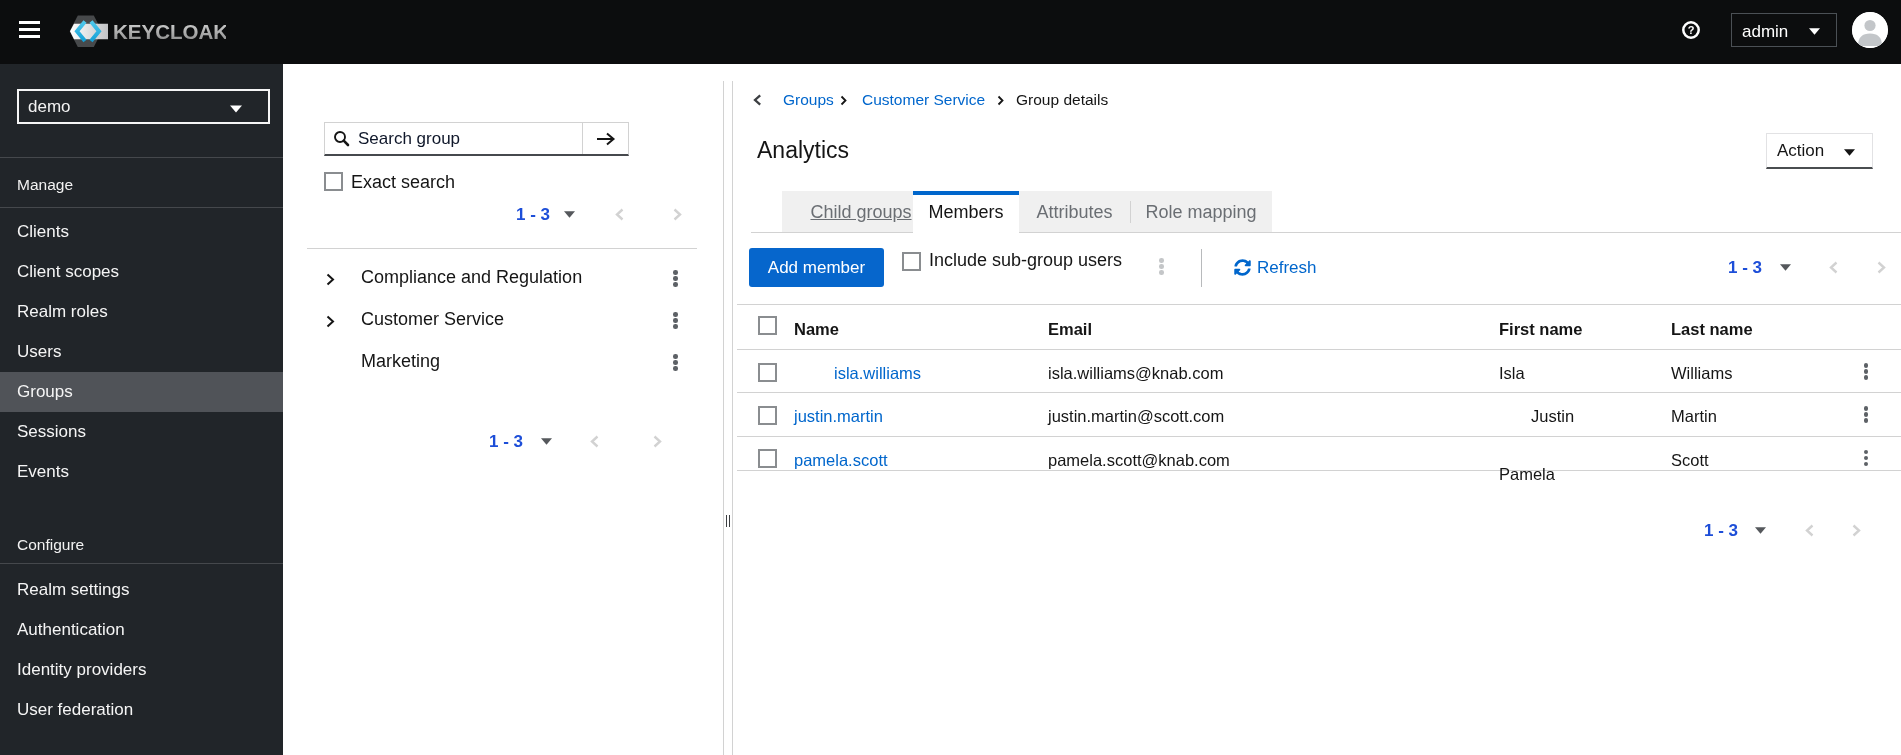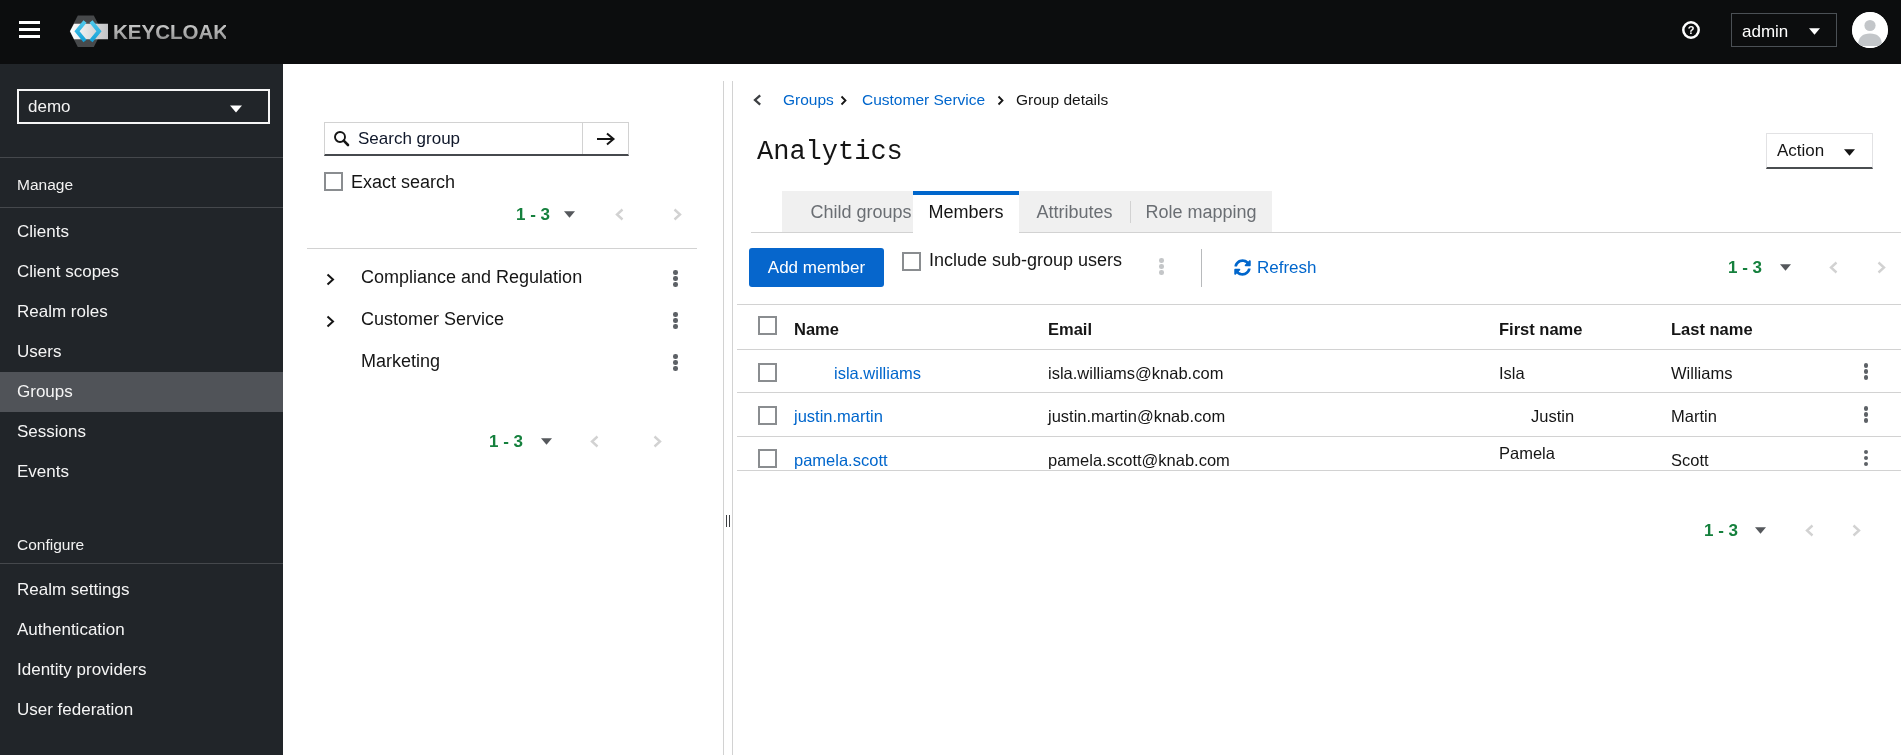--- a/index.html
+++ b/index.html
@@ -35,33 +35,33 @@
 
 
 #searchbox { position:absolute; left:324px; top:122px; width:305px; height:34px; border:1px solid #d2d2d2; border-bottom:2px solid #46494d; }
 #searchbox .divider { position:absolute; left:257px; top:0; width:1px; height:31px; background:#d2d2d2; }
 #searchbox .ph { position:absolute; left:33px; top:6px; color:#0f172a; }
 #searchbox .mag { position:absolute; left:8px; top:7px; }
 #searchbox .arr { position:absolute; left:271px; top:9px; }
 .cb { border:2px solid #8a8d90; background:#fff; }
 #exactcb { position:absolute; left:324px; top:172px; width:19px; height:19px; }
 #exactlabel { position:absolute; left:351px; top:172px; font-size:18px; }
-.pgbold { font-weight:bold; font-size:17px; color:#15803d; }
+.pgbold { font-weight:bold; font-size:17px; color:#1d4ed8; }
 .chev-dis path { stroke:#d2d2d2; }
 .chev-dark path { stroke:#151515; }
 #middivider { position:absolute; left:307px; top:248px; width:390px; height:1px; background:#d2d2d2; }
 .treerow { position:absolute; left:283px; width:439px; height:42px; }
 .treerow .tchev { position:absolute; left:43px; top:15px; }
 .treerow .tlabel { position:absolute; left:78px; top:9px; font-size:18px; }
 .kebab { position:absolute; }
 .kebab i { display:block; width:4.5px; height:4.5px; border-radius:50%; background:#5d6166; margin:0 auto 1.5px; }
 .kebab.light i { background:#c4c6c8; }
 .blue { color:#0066cc; }
 
-#h1 { position:absolute; left:757px; top:137px; font-size:27px; color:#151515;font-family:Liberation Mono, monospace; }
+#h1 { position:absolute; left:757px; top:137px; font-size:23px; color:#151515; }
 #actionbtn { position:absolute; left:1766px; top:133px; width:107px; height:36px; border:1px solid #e2e2e4; border-bottom:2px solid #4a4d50; background:#fff; }
 #actionbtn span { position:absolute; left:10px; top:7px; }
 #actionbtn .caret { position:absolute; left:77px; top:15px; }
 
 
 .tab { position:absolute; top:191px; height:42px; background:#f0f0f0; color:#6a6e73; text-align:center; line-height:42px; font-size:18px; }
 .tab.active { background:#fff; color:#151515; }
 #tabblue { position:absolute; left:913px; top:191px; width:106px; height:3.5px; background:#0066cc; }
 .tabline { position:absolute; top:232px; height:1px; background:#d2d2d2; }
 #tabdiv1 { position:absolute; left:1130px; top:201px; width:1px; height:22px; background:#d2d2d2; }
@@ -247,21 +247,21 @@
   <div class="abs" style="left:1016px; top:91px; font-size:15.5px;">Group details</div>
 
   <div id="h1">Analytics</div>
   <div id="actionbtn">
     <span>Action</span>
     <svg class="caret" width="11" height="7" viewBox="0 0 10 6">
         <path d="M0 0 H10 L5 6 Z" fill="#151515"></path>
       </svg>
   </div>
 
-  <div class="tab" style="left:782px; width:158px;">Child groups</div>
+  <div class="tab" style="left:782px; width:158px;text-decoration:underline;">Child groups</div>
   <div class="tab active" style="left:913px; width:106px;">Members</div>
   <div class="tab" style="left:1019px; width:111px;">Attributes</div>
   <div class="tab" style="left:1130px; width:142px;">Role mapping</div>
   <div id="tabblue"></div>
   <div class="tabline" style="left:751px; width:162px;"></div>
   <div class="tabline" style="left:1019px; width:882px;"></div>
   <div id="tabdiv1"></div>
 
   <div id="addbtn">Add member</div>
   <div id="subcb" class="cb"></div>
@@ -303,34 +303,34 @@
     <div class="tc" style="left:934px; top:14px;">Williams</div>
     <div class="kebab" style="left:1126.5px; top:13px;">
         <i></i>
         <i></i>
         <i></i>
       </div>
   </div>
   <div class="trow" style="top:393px; height:43.5px;">
     <div class="cb2 cb" style="top:12.5px;"></div>
     <div class="tc blue" style="left:57px; top:14px;">justin.martin</div>
-    <div class="tc" style="left:311px; top:14px;">justin.martin@knab.com</div>
+    <div class="tc" style="left:311px; top:14px;">justin.martin@scott.com</div>
     <div class="tc" style="left:794px; top:14px;">Justin</div>
     <div class="tc" style="left:934px; top:14px;">Martin</div>
     <div class="kebab" style="left:1126.5px; top:13px;">
         <i></i>
         <i></i>
         <i></i>
       </div>
   </div>
   <div class="trow" style="top:436.5px; height:34px;">
     <div class="cb2 cb" style="top:12.5px;"></div>
     <div class="tc blue" style="left:57px; top:14px;">pamela.scott</div>
     <div class="tc" style="left:311px; top:14px;">pamela.scott@knab.com</div>
-    <div class="tc" style="left:762px; top:7px;">Pamela</div>
+    <div class="tc" style="left:762px; top:28px;">Pamela</div>
     <div class="tc" style="left:934px; top:14px;">Scott</div>
     <div class="kebab" style="left:1126.5px; top:13px;">
         <i></i>
         <i></i>
         <i></i>
       </div>
   </div>
 
   <div class="pag" style="left:1704px; top:521px;"><span class="pgbold">1 - 3</span></div>
   <svg class="abs" style="left:1755px; top:527px;" width="11" height="7" viewBox="0 0 10 6">

